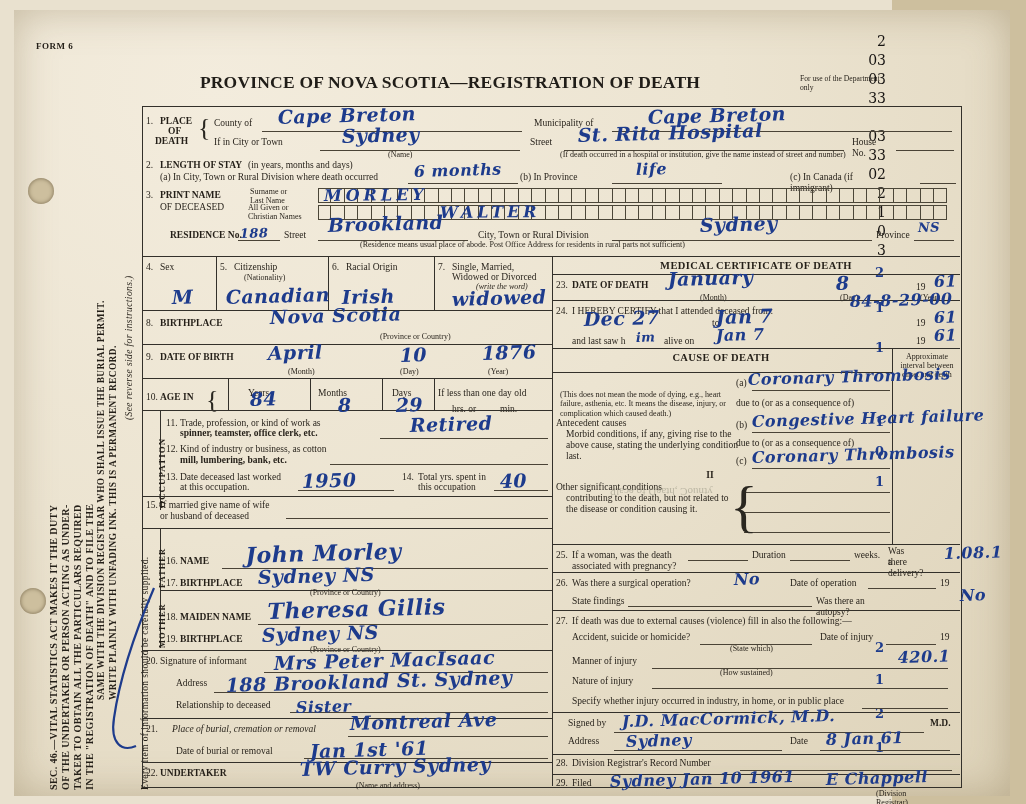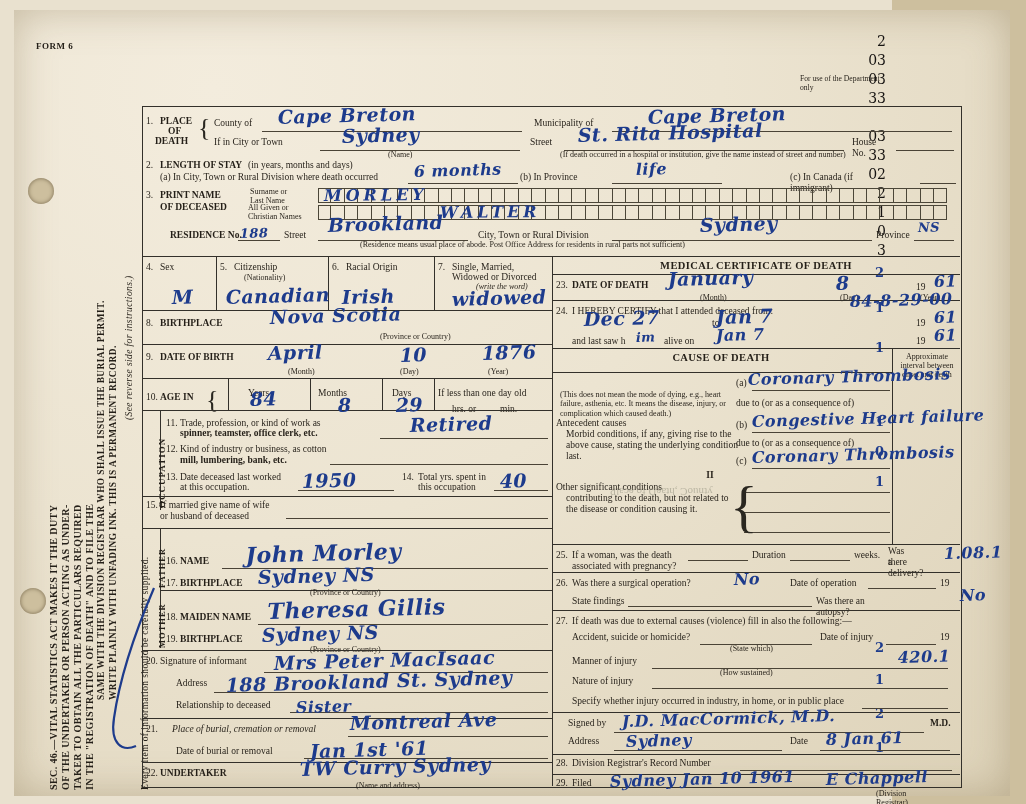--- a/index.html
+++ b/index.html
@@ -88,20 +88,21 @@
 <body>
 
 <div id="sheet">
   <div id="paper"></div>
   <div class="hole" id="hole1"></div>
   <div class="hole" id="hole2"></div>
 
   <div class="pr lbl" style="left:36px;top:41px;font-size:9px;font-weight:bold;letter-spacing:.5px;">FORM 6</div>
 
 
+  <div class="pr center" style="left:150px;top:72px;width:600px;font-size:17.5px;font-weight:bold;letter-spacing:.2px;color:#201d18;">PROVINCE OF NOVA SCOTIA—REGISTRATION OF DEATH</div>
 
   <div class="pr lbl" style="left:800px;top:75px;font-size:7.6px;">For use of the Department only</div>
 
   <div class="rdig" style="top:33px;">2</div>
   <div class="rdig" style="top:52px;">03</div>
   <div class="rdig" style="top:71px;">03</div>
   <div class="rdig" style="top:90px;">33</div>
   <div class="rdig" style="top:128px;">03</div>
   <div class="rdig" style="top:147px;">33</div>
   <div class="rdig" style="top:166px;">02</div>
@@ -165,21 +166,21 @@
   <div class="rule" style="left:408px;top:183px;width:110px;"></div>
   <div class="pr hand md" style="left:414px;top:162px;">6 months</div>
   <div class="pr lbl" style="left:520px;top:172px;">(b) In Province</div>
   <div class="rule" style="left:612px;top:183px;width:110px;"></div>
   <div class="pr hand md" style="left:636px;top:160px;">life</div>
   <div class="pr lbl" style="left:790px;top:172px;">(c) In Canada (if immigrant)</div>
   <div class="rule" style="left:920px;top:183px;width:36px;"></div>
 
   <div class="pr lbl" style="left:146px;top:190px;">3.</div>
   <div class="pr lbl" style="left:160px;top:190px;font-weight:bold;">PRINT NAME</div>
-  <div class="pr lbl" style="left:160px;top:202px;font-weight:bold;">OF DECEASED</div>
+  <div class="pr lbl" style="left:160px;top:202px;font-weight:normal;">OF DECEASED</div>
   <div class="pr lbl tiny" style="left:250px;top:188px;line-height:1.1;">Surname or<br>Last Name</div>
   <div class="pr lbl tiny" style="left:248px;top:204px;line-height:1.1;">All Given or<br>Christian Names</div>
 
   <div class="cellrow" style="left:318px;top:188px;">
     <div class="c"></div>
       <div class="c"></div>
       <div class="c"></div>
       <div class="c"></div>
       <div class="c"></div>
     <div class="c"></div>

